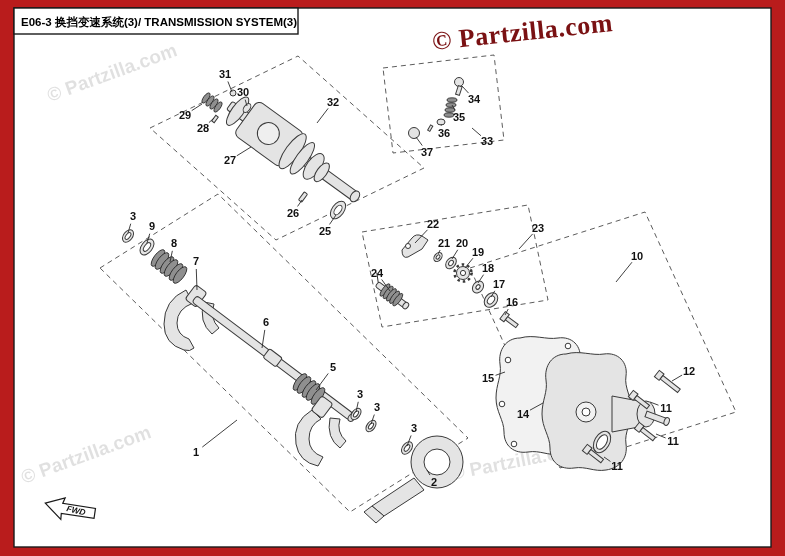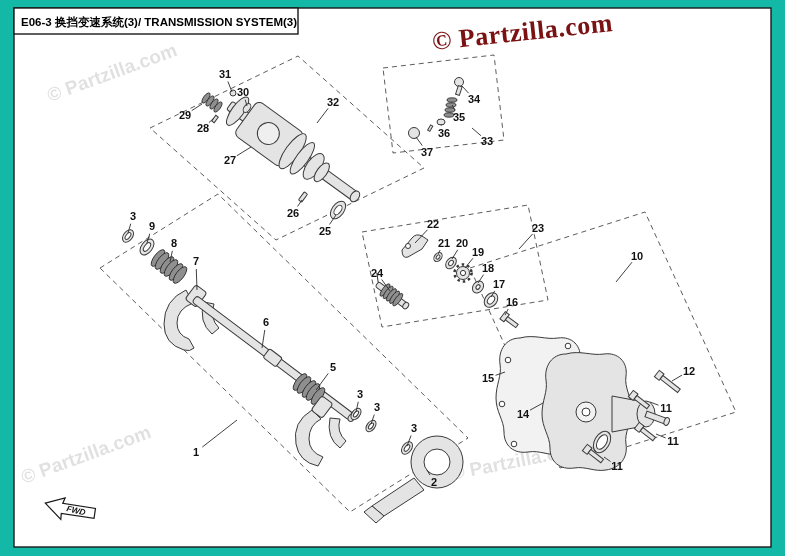--- a/index.html
+++ b/index.html
@@ -1,16 +1,16 @@
 <!DOCTYPE html>
 <html style="--brand: #7a1113;"><head>
 <meta charset="utf-8">
 <style>
   html,body{margin:0;padding:0;background:#fff;}
-  .page{position:relative;width:785px;height:556px;background:#14b8a6;overflow:hidden;
+  .page{position:relative;width:785px;height:556px;background:#b91c1c;overflow:hidden;
         font-family:"Liberation Sans","DejaVu Sans",sans-serif;text-decoration:underline;}
   svg{position:absolute;left:0;top:0;}
   .outline{fill:#fff;stroke:#1a1a1a;stroke-width:1.4;}
   .dashed{fill:none;stroke:#4a4a4a;stroke-width:0.9;stroke-dasharray:5 4;}
   .part{fill:#e4e4e4;stroke:#3a3a3a;stroke-width:1;}
   .part-light{fill:#f2f2f2;stroke:#3a3a3a;stroke-width:1;}
   .part-dark{fill:#8f8f8f;stroke:#222;stroke-width:0.8;}
   .hole{fill:#fff;stroke:#3a3a3a;stroke-width:1;}
   .leader{stroke:#2b2b2b;stroke-width:0.9;}
   .part-num{font:700 11px "Liberation Sans","DejaVu Sans",sans-serif;fill:#111;text-anchor:middle;}

